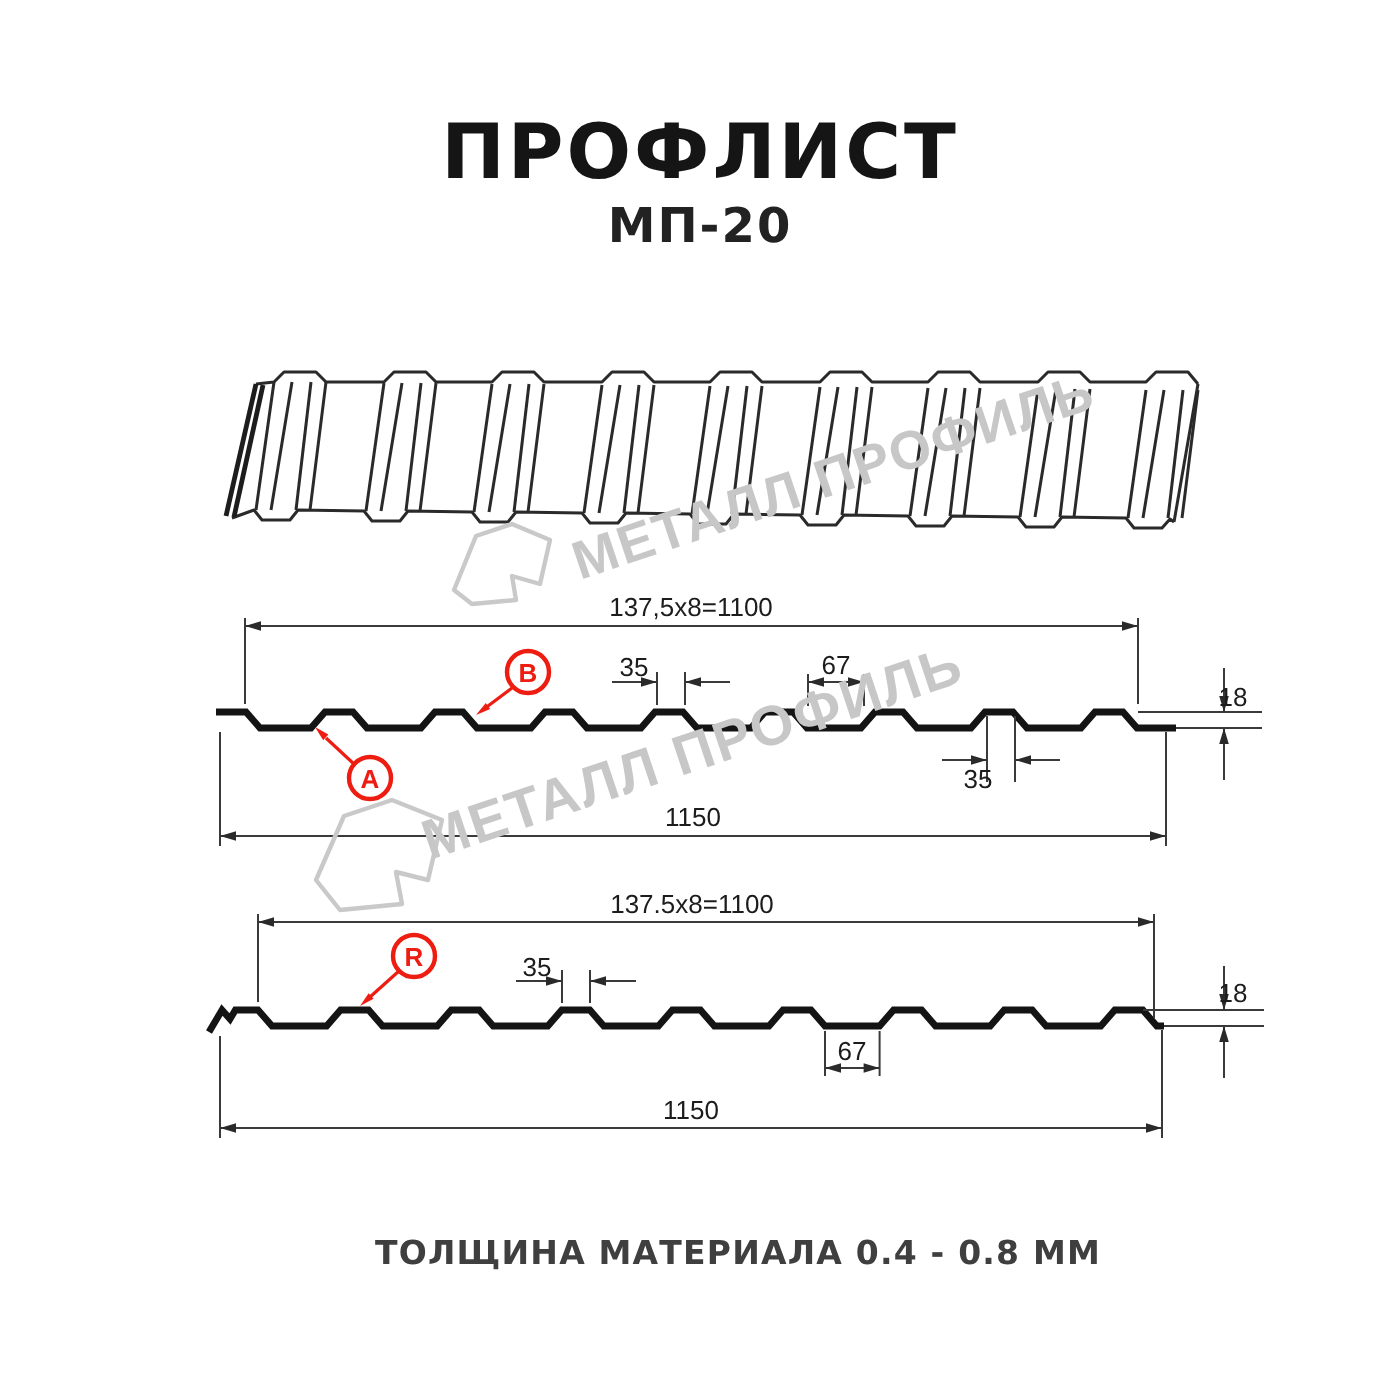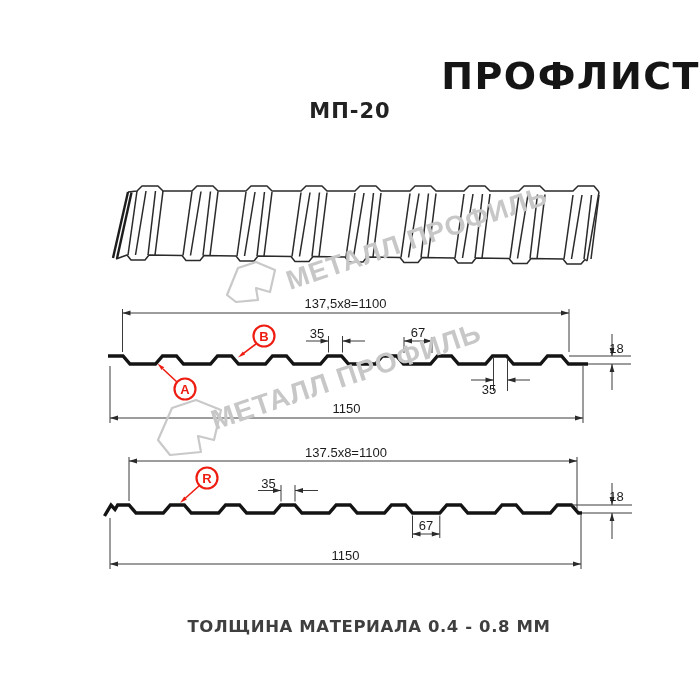--- a/index.html
+++ b/index.html
@@ -1,22 +1,22 @@
 <!DOCTYPE html>
 <html><head>
 <meta charset="utf-8">
 <style>
   html,body{margin:0;padding:0;background:#fff;}
   .page{position:relative;width:700px;height:700px;background:#ffffff;overflow:hidden;
         font-family:"Liberation Sans", sans-serif;}
-  .title{position:absolute;top:54px;left:0;width:700px;text-align:right;
+  .title{position:absolute;top:54px;left:0;width:700px;text-align:center;
          font-family:"DejaVu Sans", sans-serif;font-weight:bold;font-size:38px;
          letter-spacing:1.5px;color:#151515;}
   .subtitle{position:absolute;top:99px;left:0;width:700px;text-align:center;
-            font-family:"DejaVu Sans", sans-serif;font-weight:bold;font-size:21px;
+            font-family:"DejaVu Sans", sans-serif;font-weight:bold;font-size:24px;
             letter-spacing:1px;color:#222;}
   .footer{position:absolute;top:617px;left:0;width:700px;text-align:center;
           font-family:"DejaVu Sans", sans-serif;font-weight:bold;font-size:16.5px;
           letter-spacing:0.6px;color:#3f3f3f;padding-left:19px;}
   svg text{font-family:"Liberation Sans", sans-serif;}
   .dim{stroke:#3a3a3a;stroke-width:1;fill:none;}
   .dimtxt{fill:#1c1c1c;font-size:13px;text-anchor:middle;}
   .arr{fill:#2a2a2a;stroke:none;}
   .prof{stroke:#141414;stroke-width:3.4;fill:none;stroke-linejoin:miter;}
   .sheet{stroke:#2a2a2a;stroke-width:1.5;fill:none;stroke-linejoin:round;}

